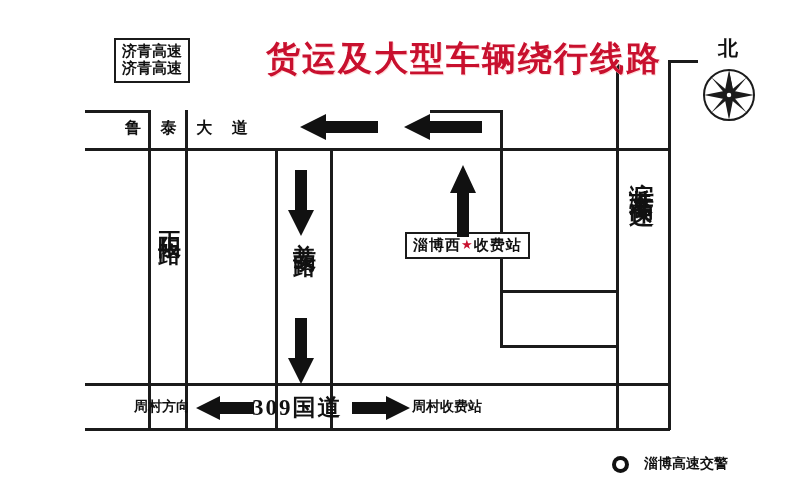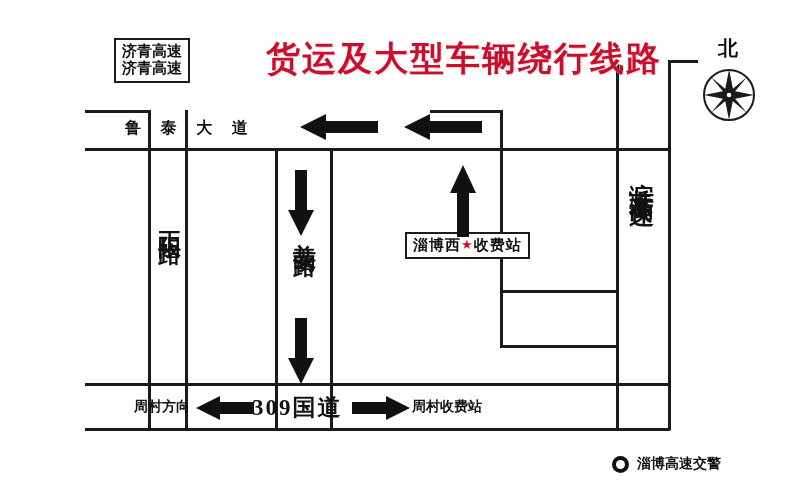--- a/index.html
+++ b/index.html
@@ -145,21 +145,21 @@
   
   .arrow { position: absolute; }
 
   
   #footer {
     position: absolute;
     left: 612px;
     top: 455px;
     display: flex;
     align-items: center;
-    gap: 8px;
+    gap: 15px;
   }
   #footer-text {
     font-size: 14px;
     font-weight: bold;
     color: #111;
     font-family: "DejaVu Sans", "Liberation Sans", sans-serif;
     white-space: nowrap;
   }
   #footer-logo {
     width: 17px;

